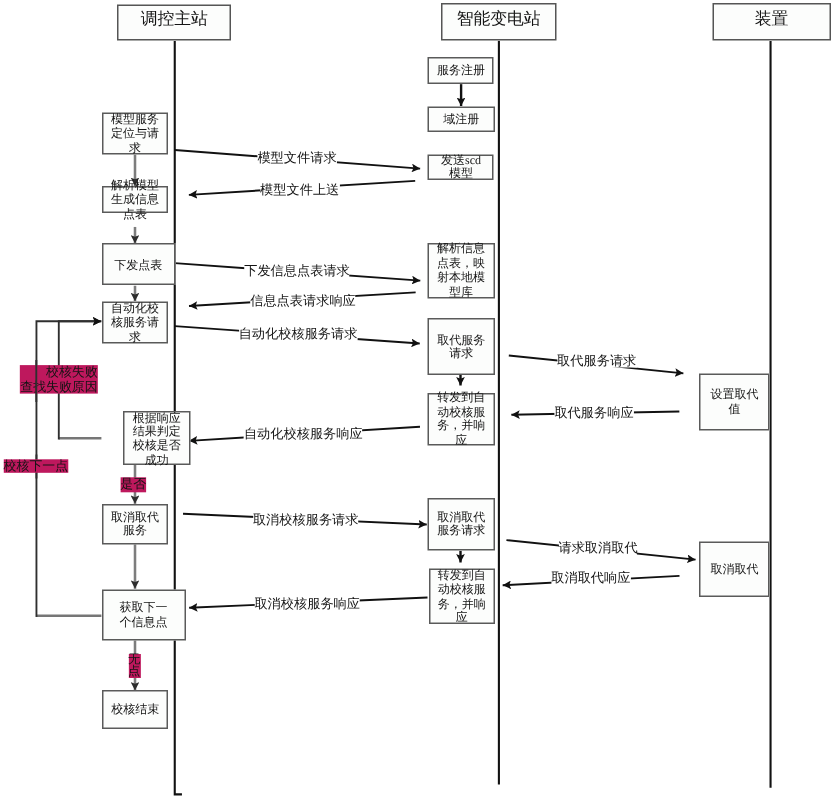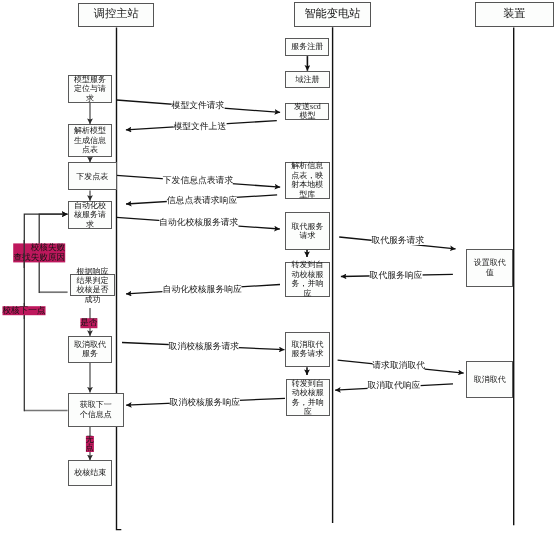--- a/index.html
+++ b/index.html
@@ -90,40 +90,40 @@
   <span>装置</span>
     </div>
 
 <div class="box lb" style="left:67.7px;top:75.4px;width:44.5px;height:27.6px;font-size:8px">
   <span>
         <span class="ln">模型服务</span>
         <span class="ln">定位与请</span>
         <span class="ln">求</span>
       </span>
     </div>
-<div class="box lb" style="left:67.7px;top:124px;width:44.5px;height:33px;font-size:8px">
+<div class="box lb" style="left:67.7px;top:124px;width:44.5px;height:18px;font-size:8px">
   <span>
         <span class="ln">解析模型</span>
         <span class="ln">生成信息</span>
         <span class="ln">点表</span>
       </span>
     </div>
 <div class="box lb" style="left:67.7px;top:162.3px;width:49px;height:28.2px;font-size:8px">
   <span>
         <span class="ln">下发点表</span>
       </span>
     </div>
 <div class="box lb" style="left:67.7px;top:200.8px;width:44.5px;height:28.2px;font-size:8px">
   <span>
         <span class="ln">自动化校</span>
         <span class="ln">核服务请</span>
         <span class="ln">求</span>
       </span>
     </div>
-<div class="box lb" style="left:70px;top:274.4px;width:45px;height:22px;font-size:8px">
+<div class="box lb" style="left:82px;top:274.4px;width:45px;height:36px;font-size:8px">
   <span>
         <span class="ln">根据响应</span>
         <span class="ln">结果判定</span>
         <span class="ln">校核是否</span>
         <span class="ln">成功</span>
       </span>
     </div>
 <div class="box lb" style="left:67.7px;top:335.9px;width:44.8px;height:26.7px;font-size:8px">
   <span>
         <span class="ln">取消取代</span>

